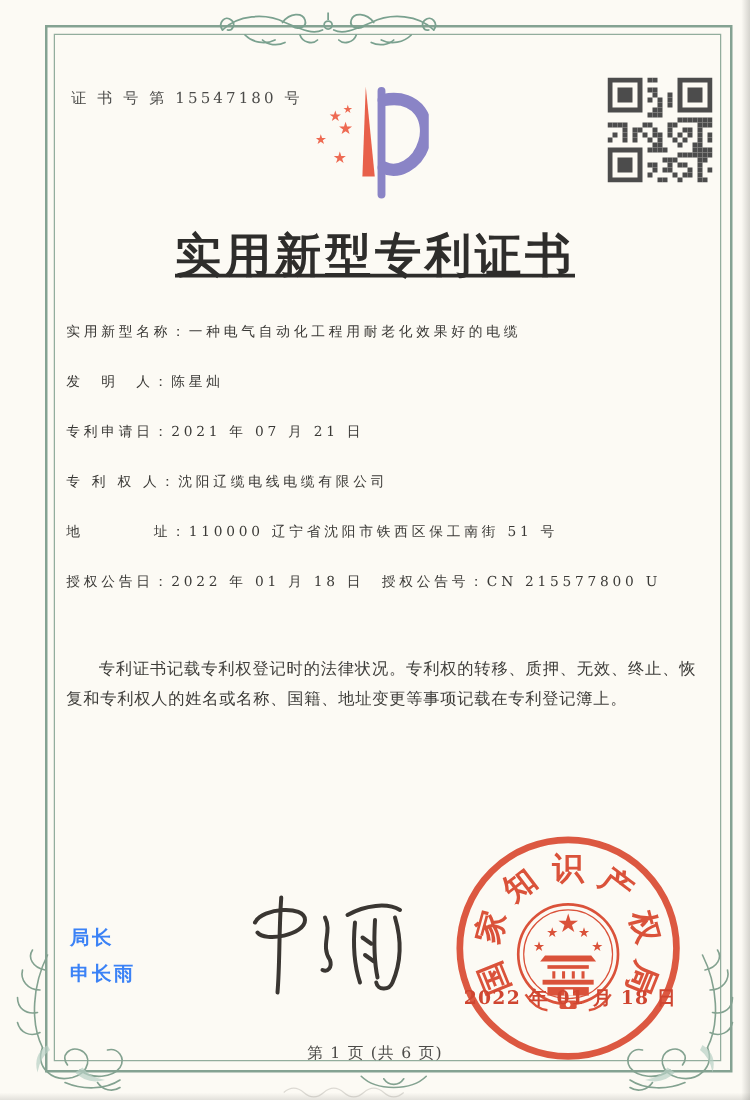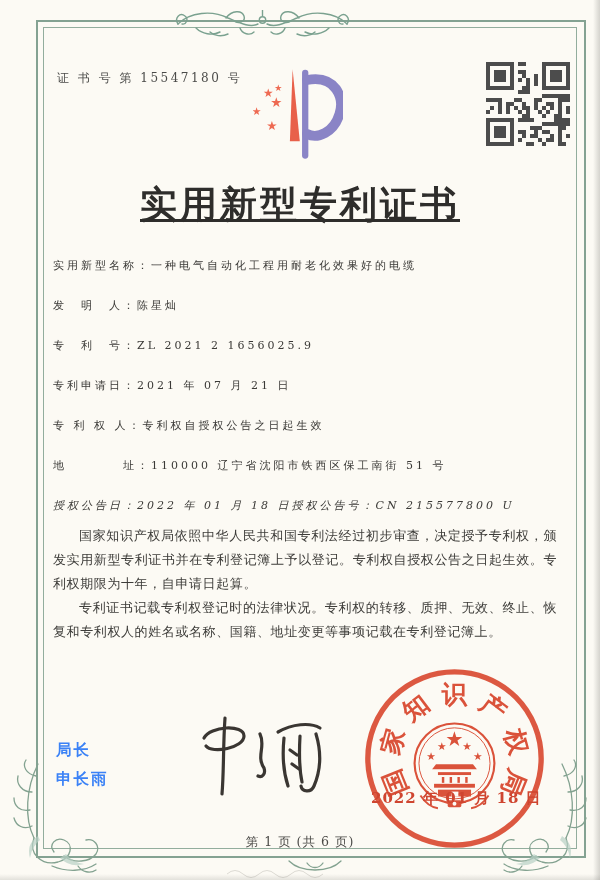--- a/index.html
+++ b/index.html
@@ -11,21 +11,21 @@
   .frame-inner{position:absolute;left:43px;top:27px;width:532px;height:820px;
                border:1px solid #92ad9d;}
   .cert-no{position:absolute;left:57px;top:70px;font-size:12px;letter-spacing:2.5px;color:#4b4b49;}
   .logo{position:absolute;left:253px;top:62px;}
   .qr{position:absolute;left:486px;top:62px;}
   .title{position:absolute;left:0;top:180px;width:100%;text-align:center;
          font-size:37px;font-weight:600;letter-spacing:3px;color:#2e2d2b;text-decoration:underline;}
   .fields{position:absolute;left:53px;top:255px;width:505px;font-size:11px;
           letter-spacing:3px;color:#3a3936;}
   .field{line-height:21px;margin-bottom:19px;white-space:nowrap;}
-  .grant-row{display:flex;font-style:italic;}
+  .grant-row{display:flex;gap:14px;}
   .paras{position:absolute;left:53px;top:524px;width:504px;font-size:13px;line-height:24px;
          letter-spacing:0.6px;color:#3d3c39;text-align:justify;}
   .paras p{margin:0;text-indent:2em;}
   .director{position:absolute;left:56px;top:736px;font-size:15.5px;font-weight:700;
             letter-spacing:2px;color:#3b82f6;line-height:29px;
             font-family:"DejaVu Sans","Liberation Sans",sans-serif;}
   .signature{position:absolute;left:152px;top:706px;}
   .seal{position:absolute;left:362px;top:666px;}
   .seal-date{position:absolute;left:371px;top:789px;font-size:15px;font-weight:700;
              color:#cf4530;letter-spacing:1px;white-space:nowrap;}
@@ -230,32 +230,30 @@
       <rect x="56" y="80" width="4" height="4" fill="#4c4c4c"></rect>
       <rect x="72" y="80" width="4" height="4" fill="#4c4c4c"></rect>
       <rect x="76" y="80" width="4" height="4" fill="#4c4c4c"></rect>
     </svg>
 
   <div class="title">实用新型专利证书</div>
 
   <div class="fields">
     <div class="field"><span>实用新型名称：</span><span>一种电气自动化工程用耐老化效果好的电缆</span></div>
     <div class="field"><span>发　明　人：</span><span>陈星灿</span></div>
-    <div class="field"><span>专　利　号：</span><span>ZL 2021 2 1656025.9</span></div>
     <div class="field"><span>专利申请日：</span><span>2021 年 07 月 21 日</span></div>
-    <div class="field"><span>专 利 权 人：</span><span>专利权自授权公告之日起生效</span></div>
+    <div class="field"><span>专 利 权 人：</span><span>沈阳辽缆电线电缆有限公司</span></div>
     <div class="field"><span>地　　　　址：</span><span>110000 辽宁省沈阳市铁西区保工南街 51 号</span></div>
     <div class="field grant-row">
       <span><span>授权公告日：</span><span>2022 年 01 月 18 日</span></span>
       <span><span>授权公告号：</span><span>CN 215577800 U</span></span>
     </div>
   </div>
 
   <div class="paras">
-    <p>国家知识产权局依照中华人民共和国专利法经过初步审查，决定授予专利权，颁发实用新型专利证书并在专利登记簿上予以登记。专利权自授权公告之日起生效。专利权期限为十年，自申请日起算。</p>
     <p>专利证书记载专利权登记时的法律状况。专利权的转移、质押、无效、终止、恢复和专利权人的姓名或名称、国籍、地址变更等事项记载在专利登记簿上。</p>
   </div>
 
   <div class="director">
     <div>局长</div>
     <div>申长雨</div>
   </div>
 
   <svg class="signature" width="175" height="98" viewBox="0 0 175 98">
     <g stroke="#3a3632" stroke-width="3.2" fill="none" stroke-linecap="round">

